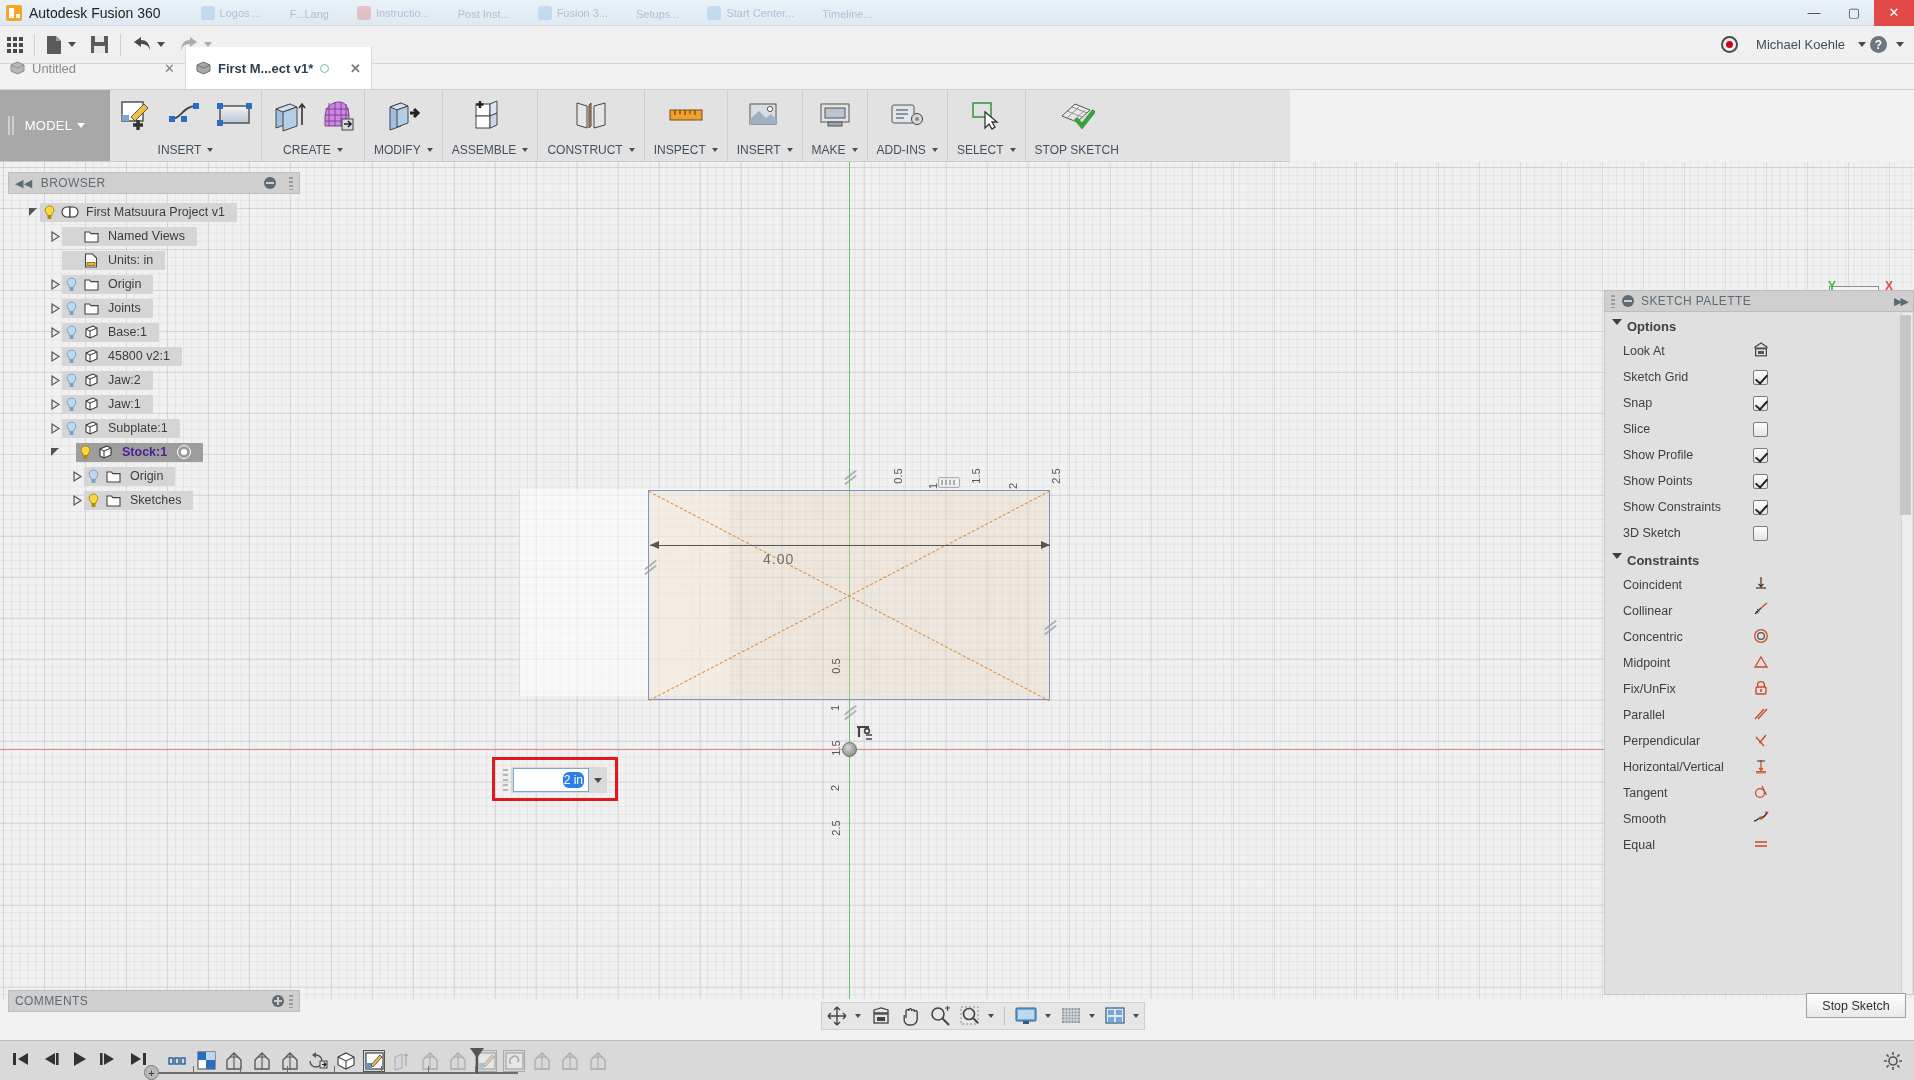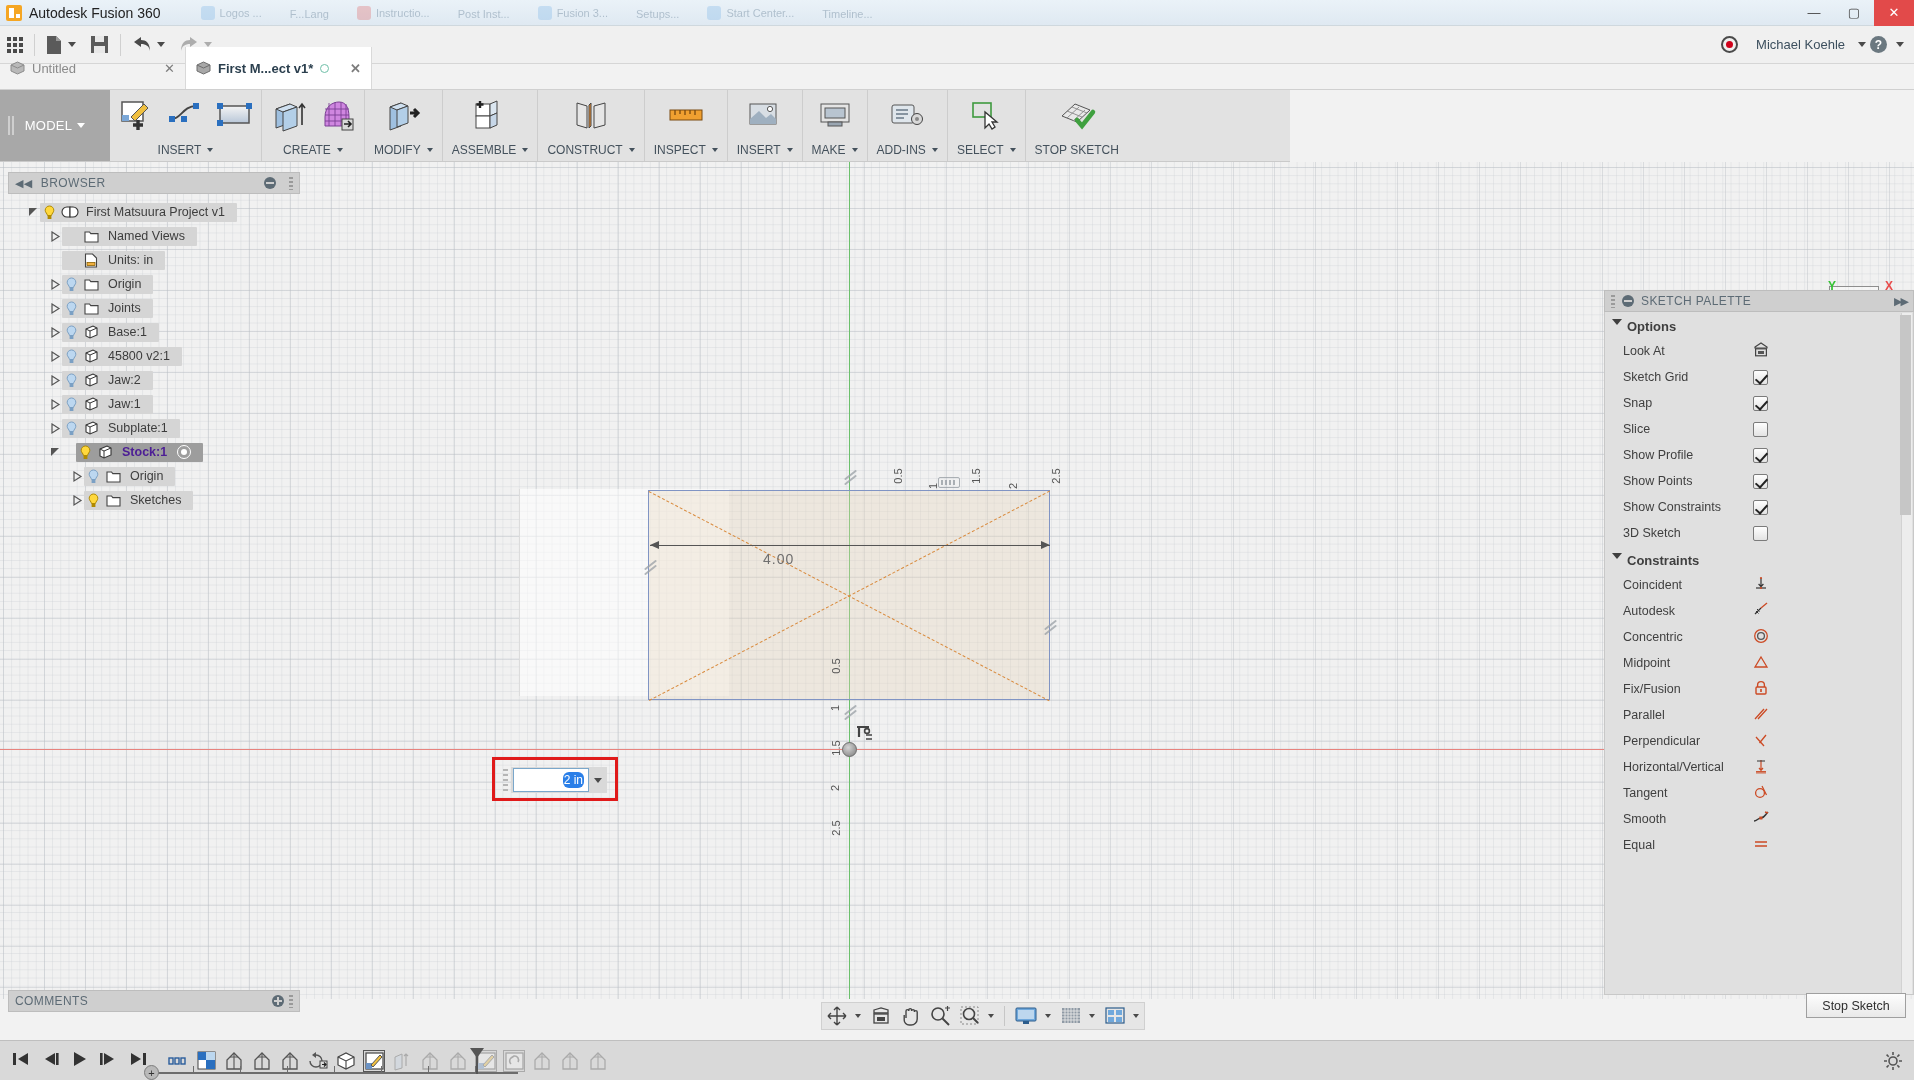--- a/index.html
+++ b/index.html
@@ -1047,42 +1047,42 @@
           <div class="pal-row">
             <span class="lbl">Coincident</span>
             <span><svg width="16" height="16" viewBox="0 0 16 16">
                 <path d="M8 2 v8 M5.6 8 L8 10.6 L10.4 8" fill="none" stroke="#333" stroke-width="1.2"></path>
                 <path d="M3 12 h10" stroke="#333" stroke-width="1.2"></path>
                 <circle cx="8" cy="2" r="1.1" fill="#cc4a24"></circle>
                 <circle cx="8" cy="12" r="1.1" fill="#cc4a24"></circle>
               </svg></span>
           </div>
           <div class="pal-row">
-            <span class="lbl">Autodesk</span>
+            <span class="lbl">Collinear</span>
             <span><svg width="16" height="16" viewBox="0 0 16 16">
                 <path d="M2 12 L8 6" stroke="#333" stroke-width="1.3"></path>
                 <path d="M8 6 L14 1" stroke="#cc4a24" stroke-width="1.3"></path>
                 <path d="M3 9 l2.5 2.5 M4 7 l2.5 2.5" stroke="#333" stroke-width="1"></path>
               </svg></span>
           </div>
           <div class="pal-row">
             <span class="lbl">Concentric</span>
             <span><svg width="16" height="16" viewBox="0 0 16 16">
                 <circle cx="8" cy="8" r="6.3" fill="none" stroke="#cc4a24" stroke-width="1.3"></circle>
                 <circle cx="8" cy="8" r="3.4" fill="none" stroke="#555" stroke-width="1.3"></circle>
               </svg></span>
           </div>
           <div class="pal-row">
             <span class="lbl">Midpoint</span>
             <span><svg width="16" height="16" viewBox="0 0 16 16">
                 <path d="M8 3 L14 13 L2 13 Z" fill="none" stroke="#cc4a24" stroke-width="1.3"></path>
               </svg></span>
           </div>
           <div class="pal-row">
-            <span class="lbl">Fix/Fusion</span>
+            <span class="lbl">Fix/UnFix</span>
             <span><svg width="16" height="16" viewBox="0 0 16 16">
                 <path d="M4.6 7 V5 a3.4 3.4 0 0 1 6.8 0 V7" fill="none" stroke="#cc4a24" stroke-width="1.4"></path>
                 <rect x="3" y="7" width="10" height="7" rx="1" fill="none" stroke="#cc4a24" stroke-width="1.4"></rect>
                 <rect x="7.2" y="9" width="1.6" height="3" fill="#cc4a24"></rect>
               </svg></span>
           </div>
           <div class="pal-row">
             <span class="lbl">Parallel</span>
             <span><svg width="16" height="16" viewBox="0 0 16 16">
                 <path d="M2 13 L11 3 M5 13 L14 3" stroke="#cc4a24" stroke-width="1.3"></path>

